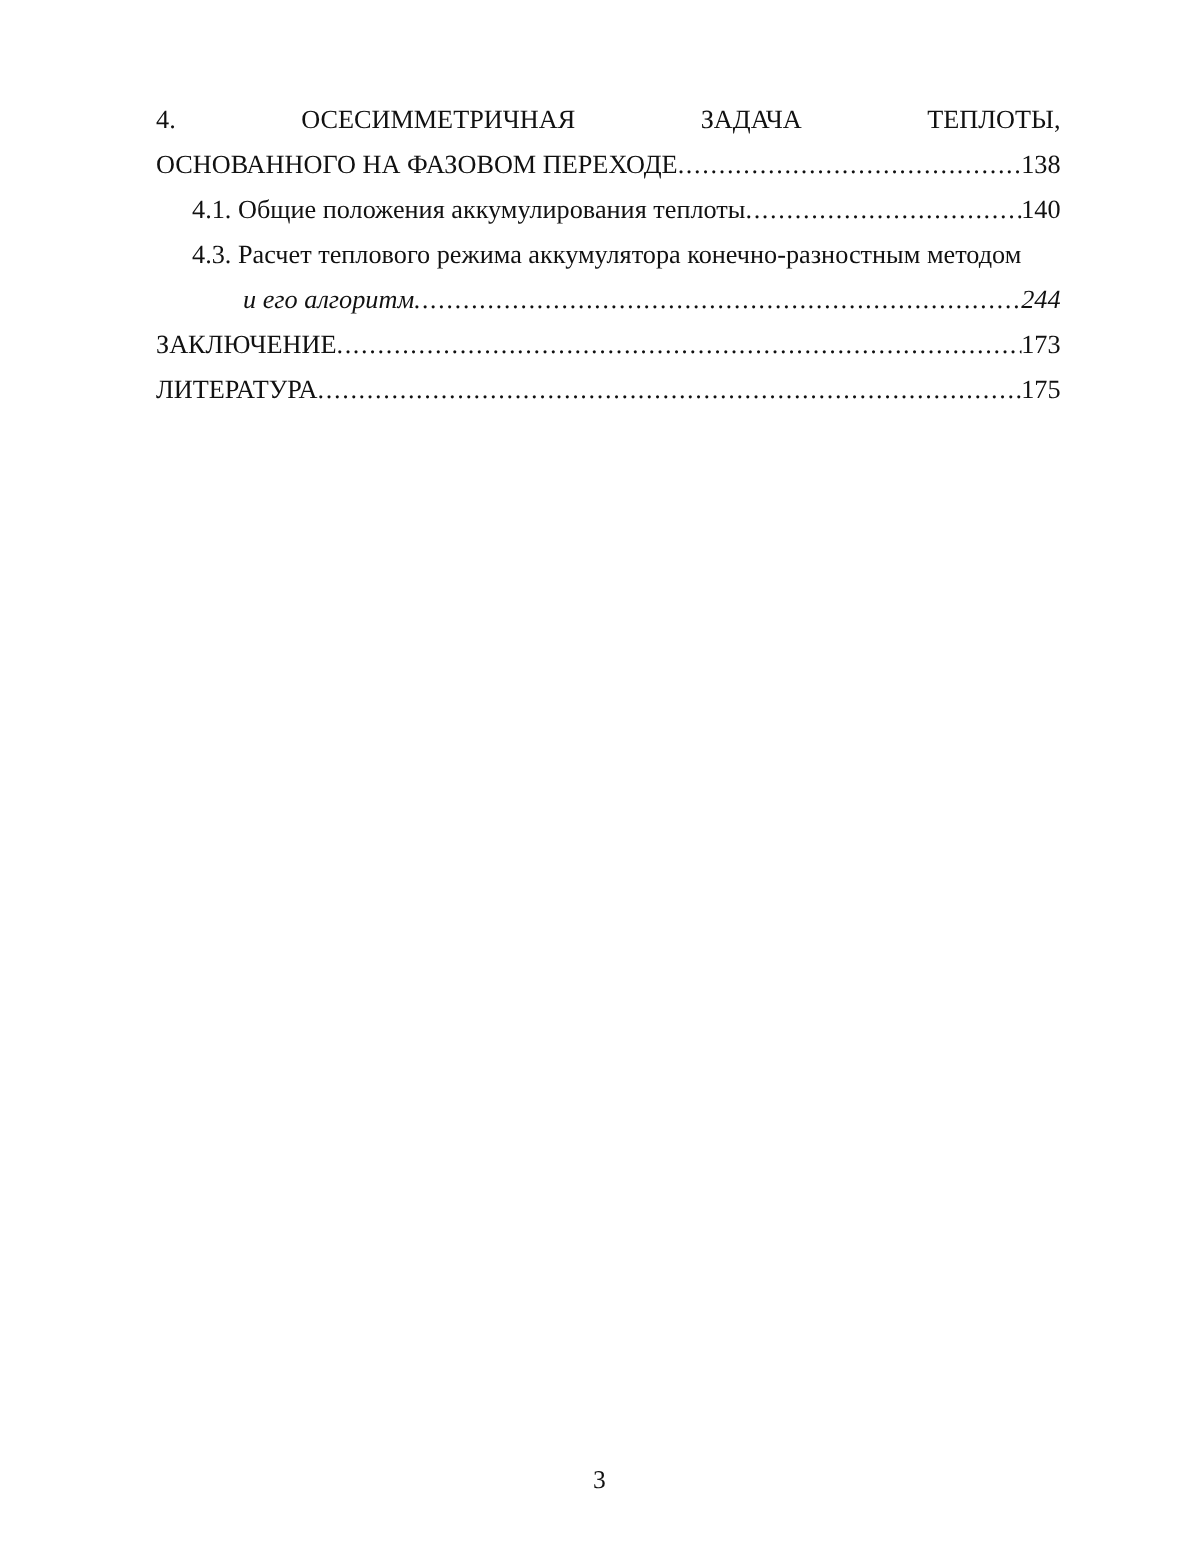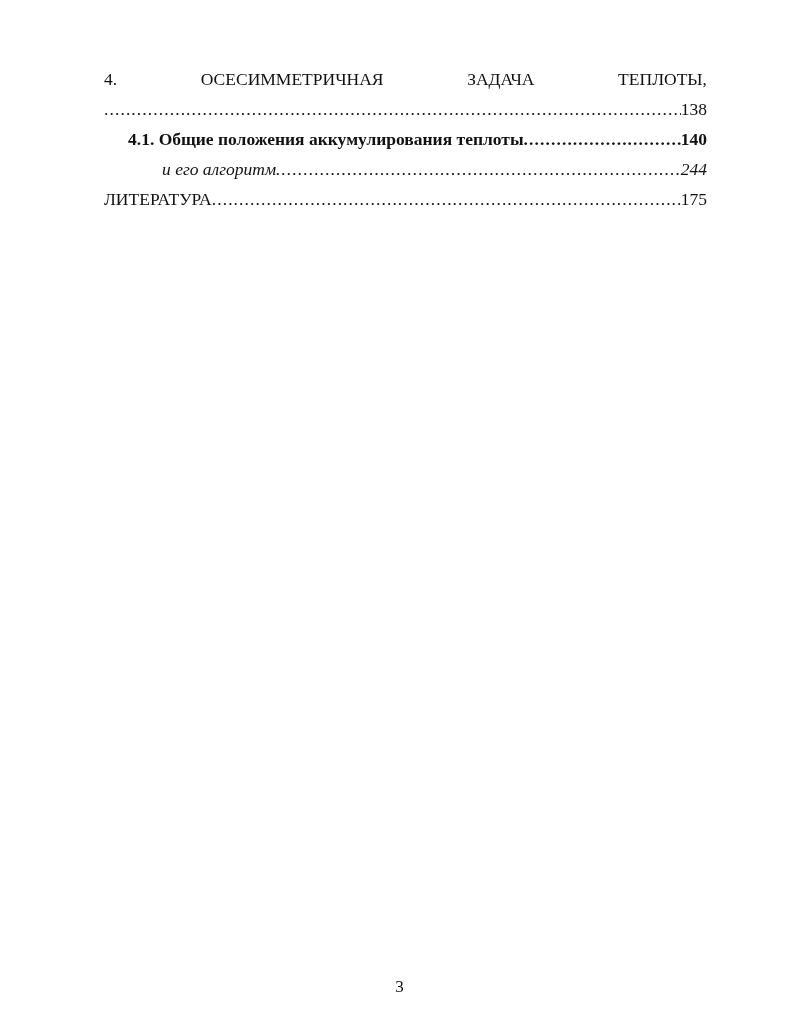--- a/index.html
+++ b/index.html
@@ -1,58 +1,67 @@
 <!DOCTYPE html>
 <html><head>
   <meta charset="utf-8">
   <style>
     html, body { margin: 0; padding: 0; background: #ffffff; }
     body { width: 799px; height: 1034px; position: relative; overflow: hidden;
            font-family: "Liberation Serif", "DejaVu Serif", serif; color: #111; }
     .toc { position: absolute; left: 104px; top: 64px; width: 603px; font-size: 17.5px; }
     .line { position: relative; height: 30px; line-height: 30px; white-space: nowrap; }
-    .line.indent1 { padding-left: 24px; font-weight: bold; }
+    .line.indent1 { padding-left: 24px; }
     .line.indent2 { padding-left: 58px; font-style: italic; }
     .just { display: flex; justify-content: space-between; }
     .leader { display: flex; align-items: baseline; }
     .leader .t { flex: 0 0 auto; }
     .leader .dots { flex: 1 1 auto; overflow: hidden; white-space: nowrap; letter-spacing: 1.1px; }
     .leader .dots::before { content: "......................................................................................................................................................................................"; }
     .leader .p { flex: 0 0 auto; }
     .pagenum { position: absolute; top: 977px; left: 0; width: 799px; text-align: center; font-size: 17px; }
   </style>
 </head>
 <body>
 
 <div class="toc">
   <div class="line just">
     <span>4.</span>
     <span>ОСЕСИММЕТРИЧНАЯ</span>
     <span>ЗАДАЧА</span>
     <span>ТЕПЛОТЫ,</span>
   </div>
   <div class="line leader">
+    <span class="t">ОСНОВАННОГО НА ФАЗОВОМ ПЕРЕХОДЕ</span>
     <span class="dots"></span>
     <span class="p">138</span>
   </div>
 
   <div class="line indent1 leader">
     <span class="t">4.1. Общие положения аккумулирования теплоты</span>
     <span class="dots"></span>
     <span class="p">140</span>
   </div>
 
 
+  <div class="line indent1">
+    <span>4.3. Расчет теплового режима аккумулятора конечно-разностным методом</span>
+  </div>
   <div class="line indent2 leader">
     <span class="t">и его алгоритм</span>
     <span class="dots"></span>
     <span class="p">244</span>
   </div>
 
 
+  <div class="line leader">
+    <span class="t">ЗАКЛЮЧЕНИЕ</span>
+    <span class="dots"></span>
+    <span class="p">173</span>
+  </div>
 
   <div class="line leader">
     <span class="t">ЛИТЕРАТУРА</span>
     <span class="dots"></span>
     <span class="p">175</span>
   </div>
 </div>
 
 <div class="pagenum">3</div>
 

